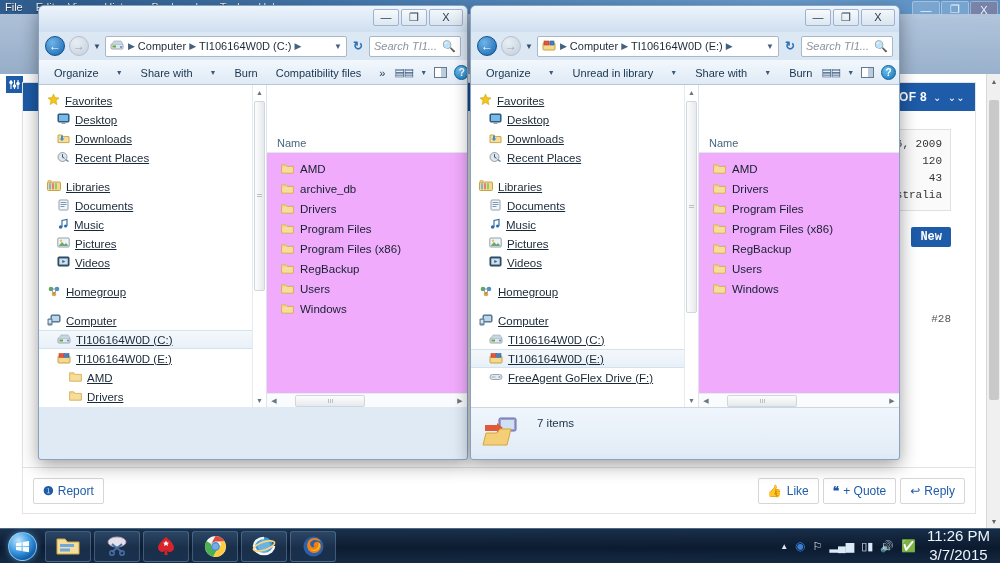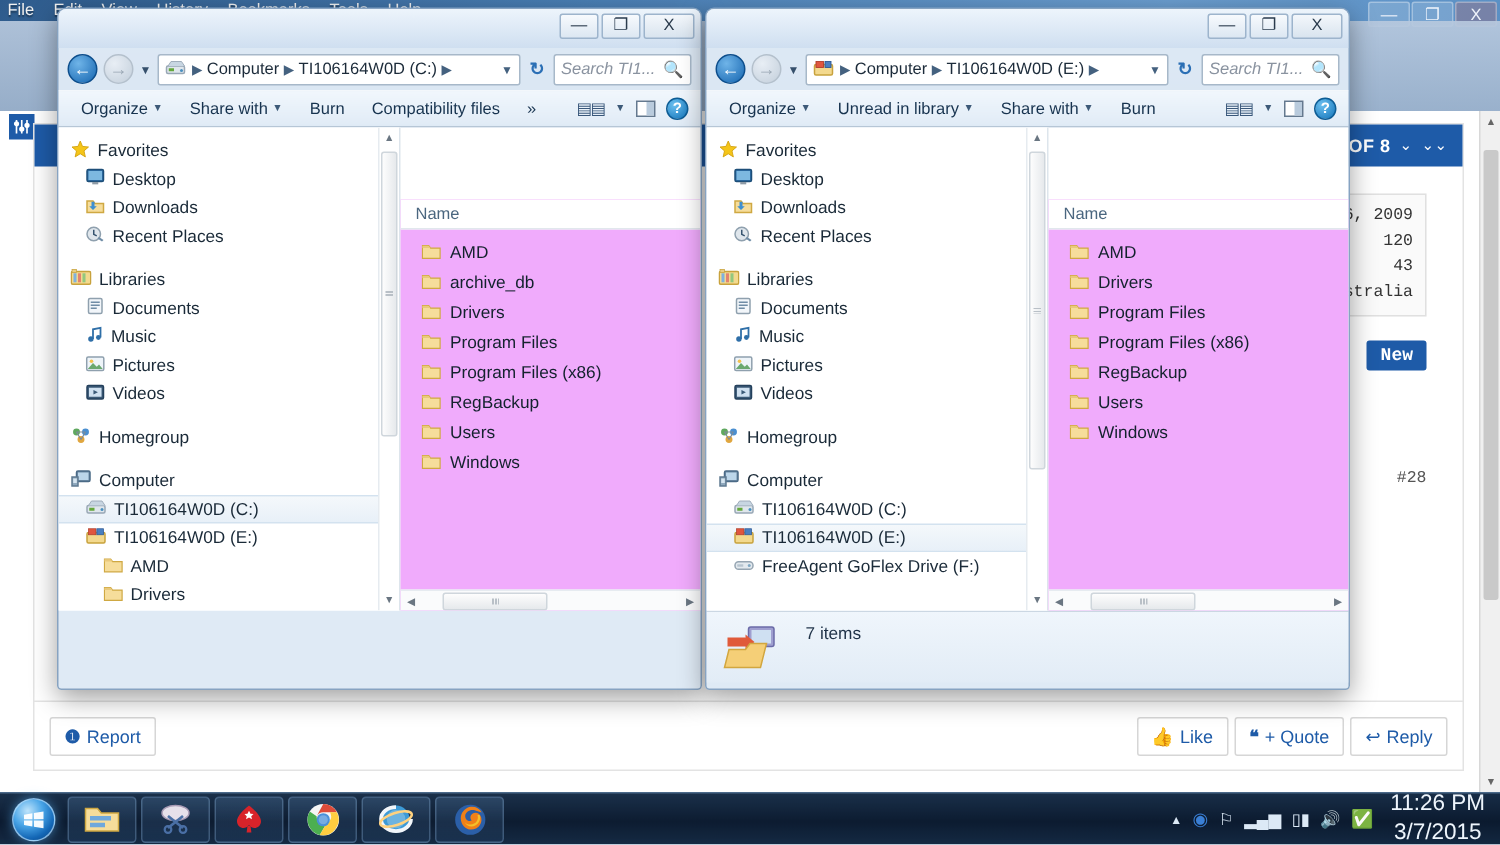--- a/index.html
+++ b/index.html
@@ -173,39 +173,39 @@
   }
   .searchbox .mag { margin-left:auto; font-style:normal; color:#3c6fa0; font-size:11px; }
 
   .cmdbar {
     height:25px; display:flex; align-items:center; gap:0px;
     border-top:1px solid rgba(255,255,255,.6);
     background: linear-gradient(180deg, rgba(243,248,253,.92), rgba(224,235,246,.92));
     border-bottom:1px solid #b6c6d6;
     padding:0 6px; font-size:11px; color:#17334f;
   }
-  .cmd { padding:3px 9px; display:flex; align-items:center; gap:3px; white-space:nowrap; }
+  .cmd { padding:3px 9px; display:flex; align-items:center; gap:17px; white-space:nowrap; }
   .cmd .ar { font-size:7px; color:#3d5a78; }
   .cmdbar .right { margin-left:auto; display:flex; align-items:center; gap:7px; padding-right:2px; }
   .ic-views { font-size:11px; color:#39577a; letter-spacing:-1px; }
   .ic-pane { width:13px; height:11px; border:1px solid #64798f; background:#fff; position:relative; }
   .ic-pane:after { content:''; position:absolute; right:0; top:0; bottom:0; width:5px; background:#b9cbdd; }
   .ic-help {
     width:15px; height:15px; border-radius:50%;
     background: radial-gradient(circle at 35% 30%, #6cc0f0, #1273b8);
     color:#fff; font-size:10px; font-weight:bold; display:flex;
     align-items:center; justify-content:center; border:1px solid #0e5d95;
   }
 
   .panes { display:flex; background:#fff; position:relative; }
   .navpane {
     position:relative; background:#fff; overflow:hidden;
     border-right:1px solid #dde5ec;
   }
-  .navlist { padding:6px 0 0 0; font-size:11.5px; color:#1a2a38; }
+  .navlist { padding:6px 0 0 0; font-size:11.5px; color:#1a2a38;text-decoration:underline; }
   .navrow {
     height:19px; display:flex; align-items:center; gap:5px;
     padding-left:8px; white-space:nowrap;
   }
   .navrow.ind1 { padding-left:18px; }
   .navrow.ind2 { padding-left:30px; }
   .navrow.sel { background: linear-gradient(180deg,#f4f8fb,#e8f0f8); border:1px solid #d3e2ef; border-left:none; border-right:none; }
   .navgap { height:10px; }
 
   .filepane { position:relative; background:#f0abfc; overflow:hidden;margin-top:48px; }

